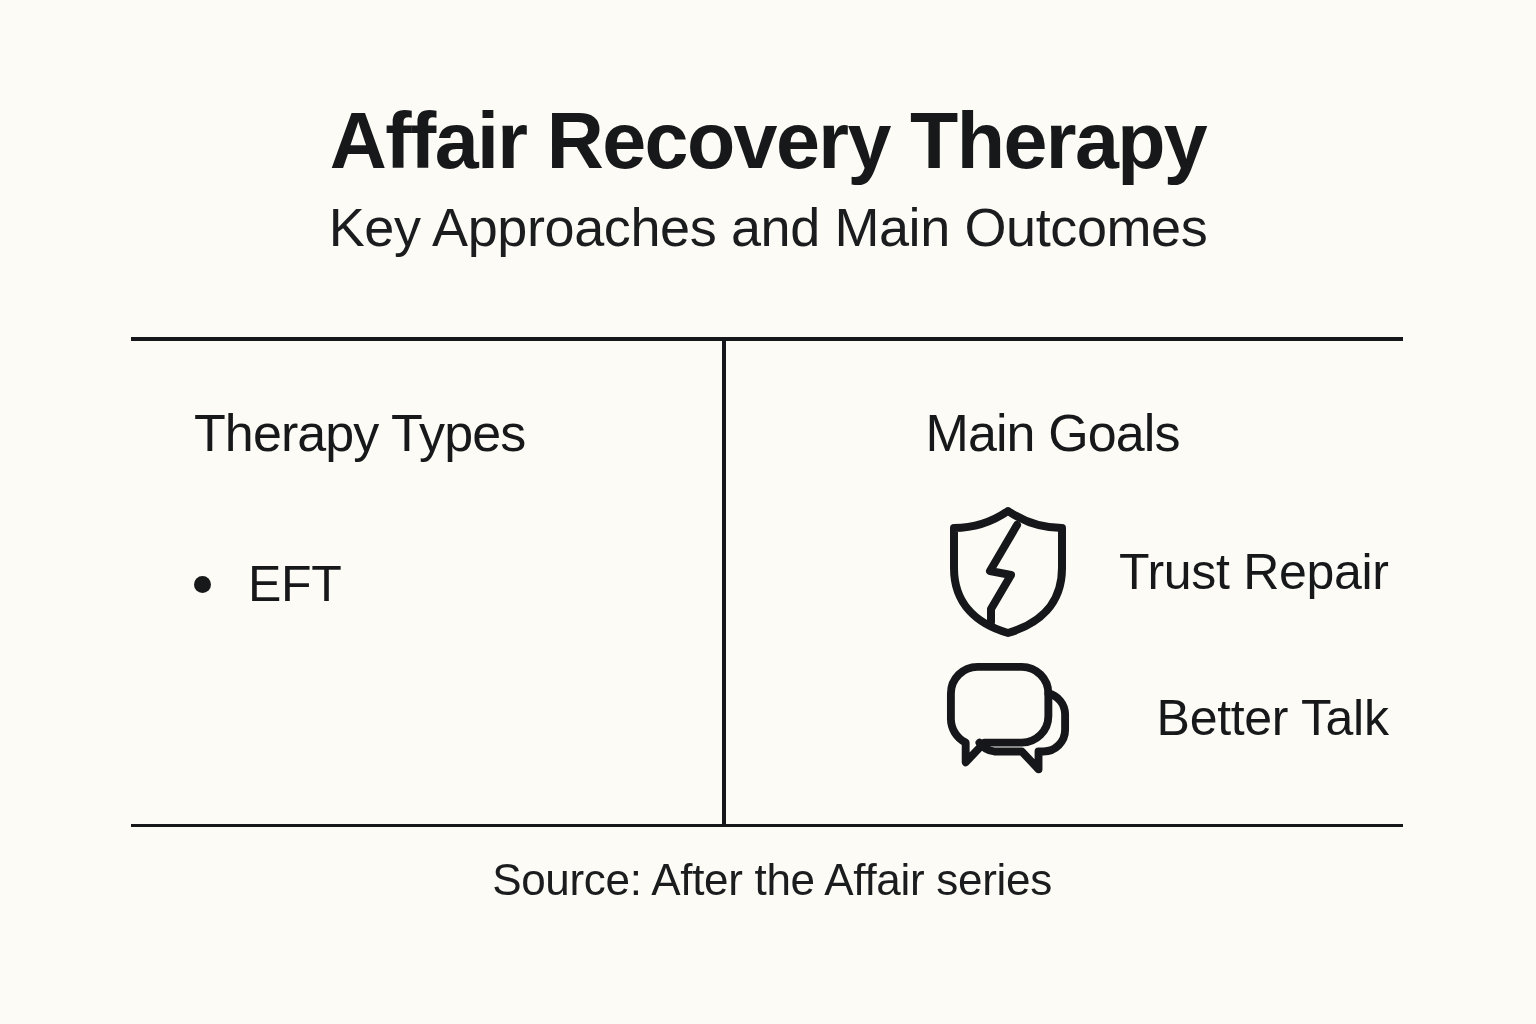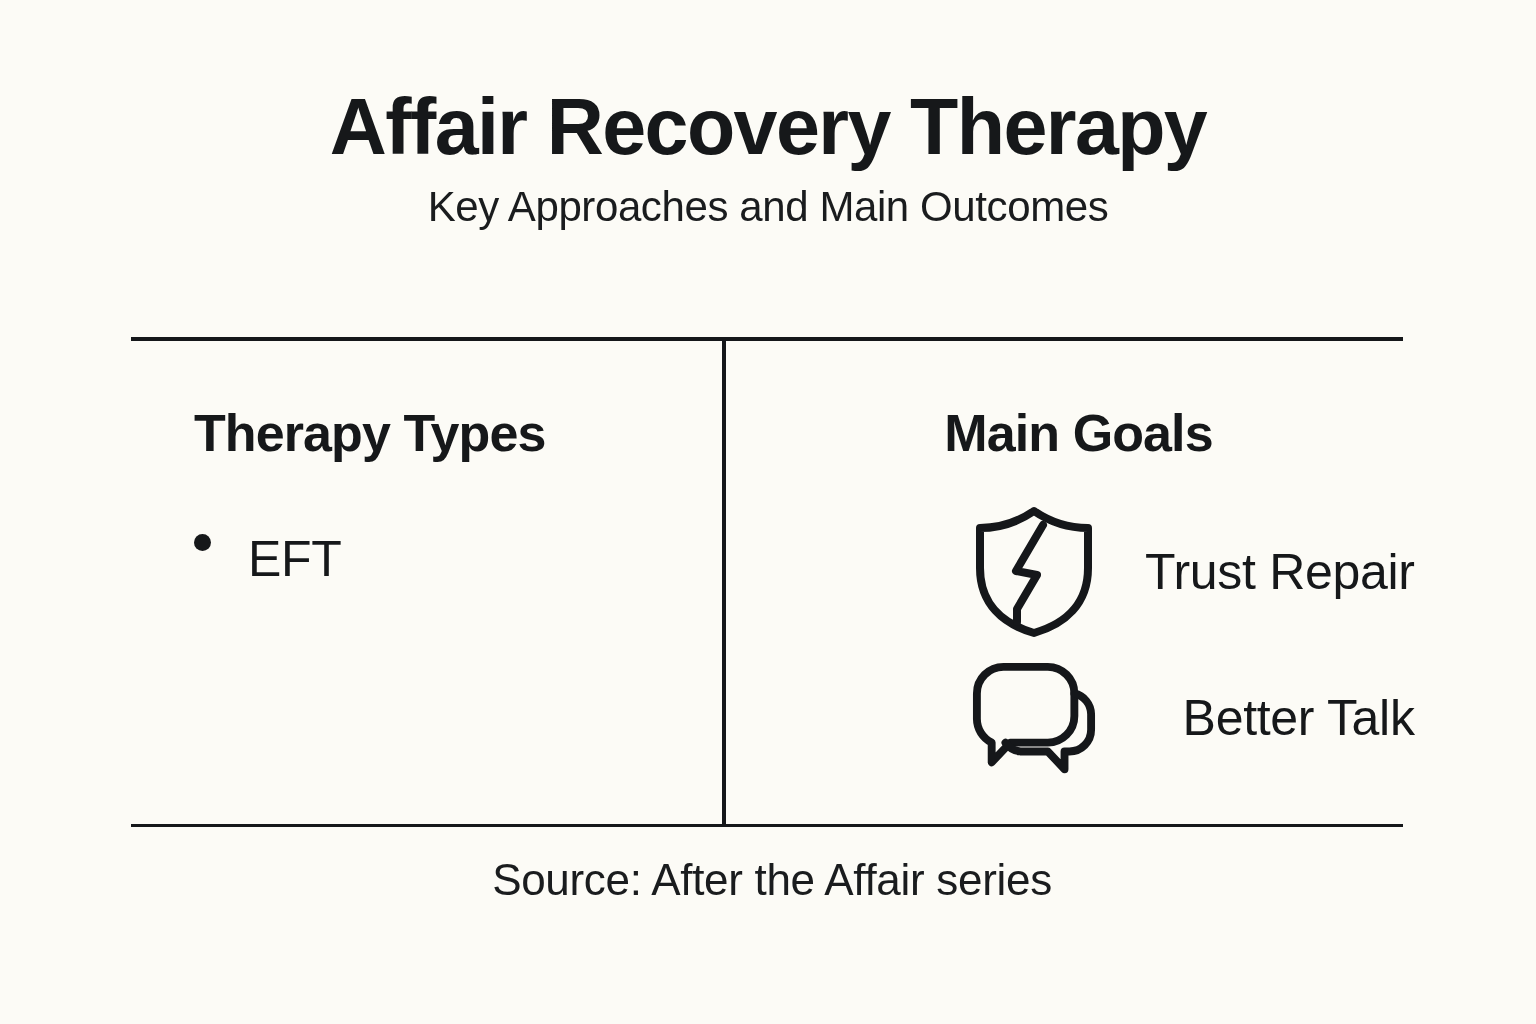--- a/index.html
+++ b/index.html
@@ -18,37 +18,37 @@
     position: relative;
     width: 1536px;
     height: 1024px;
     background: #FCFBF6;
   }
 
   
   .header {
     position: absolute;
     left: 0;
-    top: 4px;
+    top: 18px;
     width: 1536px;
     text-align: center;
   }
   .title {
     margin: 0;
     padding-top: 82px;
     font-size: 79px;
     font-weight: 800;
     letter-spacing: -1.6px;
     line-height: 1.04;
     color: #16181A;
   }
   .subtitle {
     margin: 0;
     padding-top: 15px;
-    font-size: 42px;
+    font-size: 54px;
     font-weight: 400;
     letter-spacing: -0.4px;
     line-height: 1.12;
     color: #1A1C1E;
   }
 
   
   .table-frame {
     position: absolute;
     left: 131px;
@@ -81,26 +81,26 @@
     background: #15171A;
   }
 
   
   .col {
     position: absolute;
     top: 0;
     height: 489px;
   }
   .col-left  { left: 0px;   width: 591px; }
-  .col-right { left: 609px; width: 677px; }
+  .col-right { left: 583px; width: 677px; }
 
   .col-heading {
     margin: 0;
     font-size: 52px;
-    font-weight: 700;
+    font-weight: 400;
     letter-spacing: -0.9px;
     line-height: 1.1;
     color: #16181A;
   }
   .col-left .col-heading {
     padding-top: 68px;
     padding-left: 63px;
     text-align: left;
   }
   .col-right .col-heading {
@@ -112,20 +112,21 @@
   .bullet-list {
     list-style: none;
     margin: 0;
     padding: 0;
     position: absolute;
     left: 63px;
     top: 197px;
   }
   .bullet-item {
     display: flex;
+    align-items: center;
     height: 100px;
   }
   .bullet-dot {
     width: 17px;
     height: 17px;
     border-radius: 50%;
     background: #16181A;
     flex: 0 0 auto;
     margin-right: 37px;
   }

